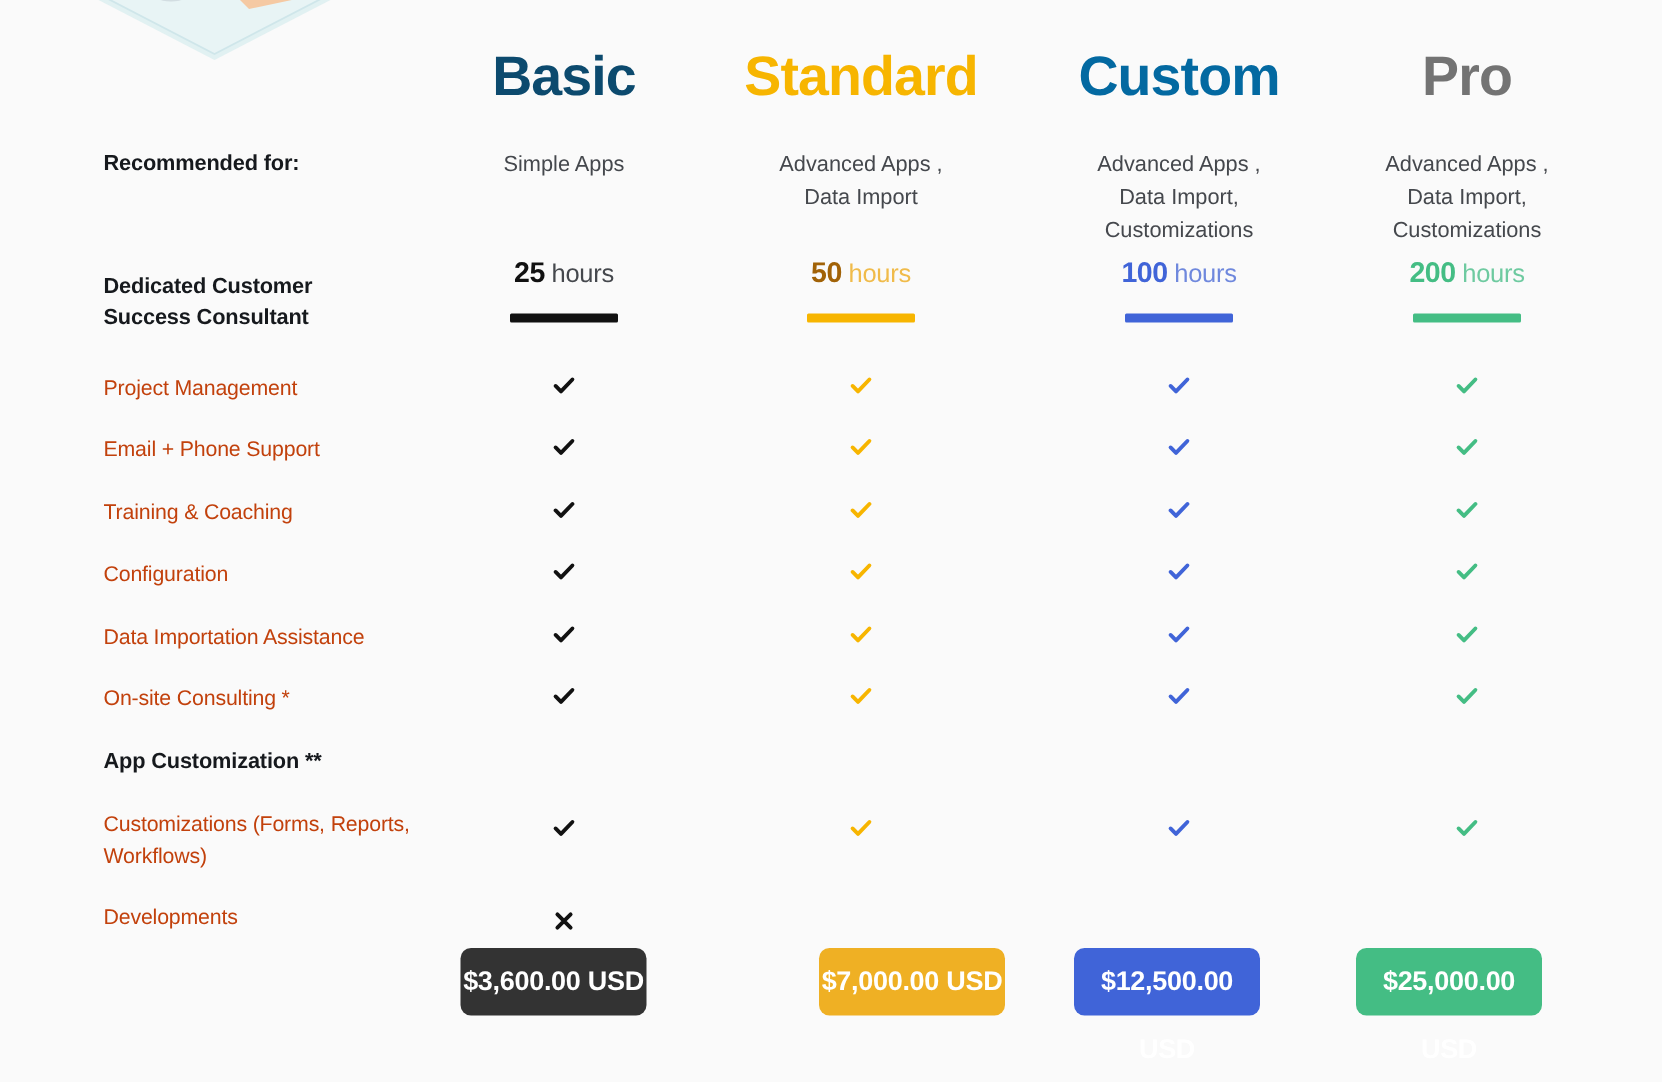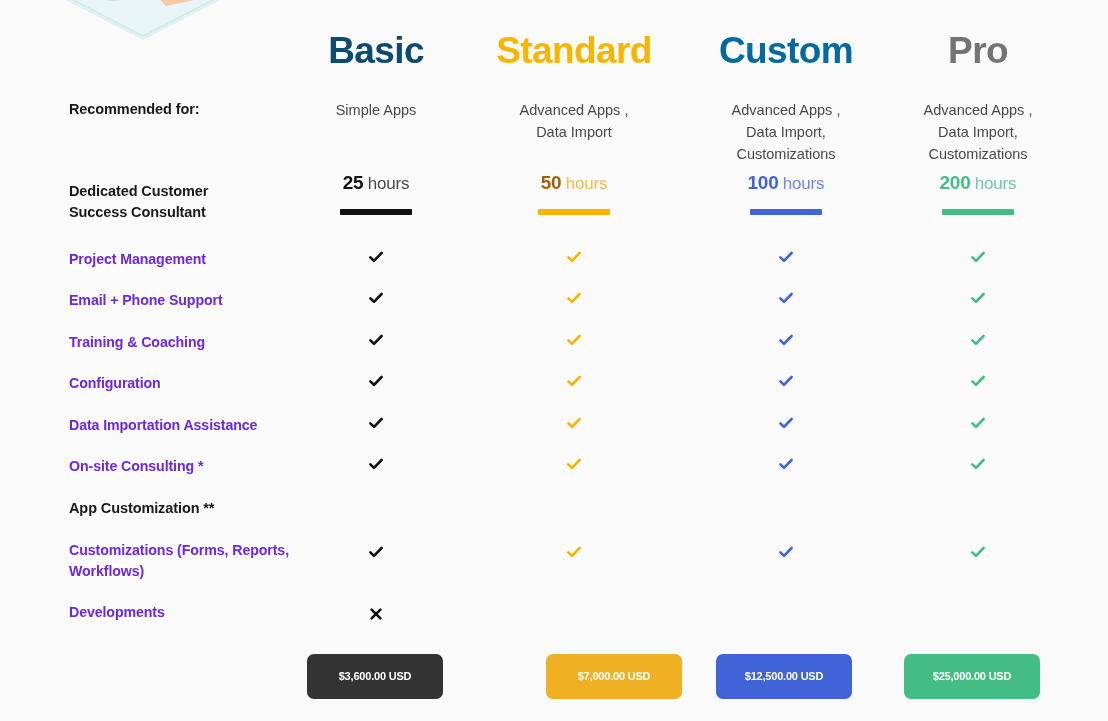--- a/index.html
+++ b/index.html
@@ -63,22 +63,22 @@
   
   .label-strong {
     font-size: 14.5px;
     font-weight: 700;
     color: #16191d;
     letter-spacing: -0.1px;
   }
   
   .label-muted {
     font-size: 14.2px;
-    font-weight: 700;
-    color: #6d28d9;
+    font-weight: 400;
+    color: #c2410c;
     letter-spacing: -0.1px;
   }
 
   
   .desc {
     font-size: 14.5px;
     font-weight: 400;
     color: #45484d;
     line-height: 22px;
   }
@@ -107,28 +107,28 @@
     font-size: 17px;
     font-weight: 700;
     line-height: 18px;
     display: block;
   }
   .mark svg { display: block; margin: 0 auto; }
 
   
   .price-btn {
     position: absolute;
-    top: 654px;
-    width: 136px;
+    top: 632px;
+    width: 124px;
     height: 45px;
     border: none;
     border-radius: 7px;
     color: #ffffff;
     font-family: "Liberation Sans", sans-serif;
-    font-size: 11px;
+    font-size: 18px;
     font-weight: 700;
     letter-spacing: -0.2px;
     cursor: pointer;
     text-align: center;
     line-height: 45px;
     padding: 0;
   }
   .pb0 { left: 307px; background: #333333; }
   .pb1 { left: 509px; background: #efb024; margin-left: 37px; }
   .pb2 { left: 716px; background: #4064d8; }

